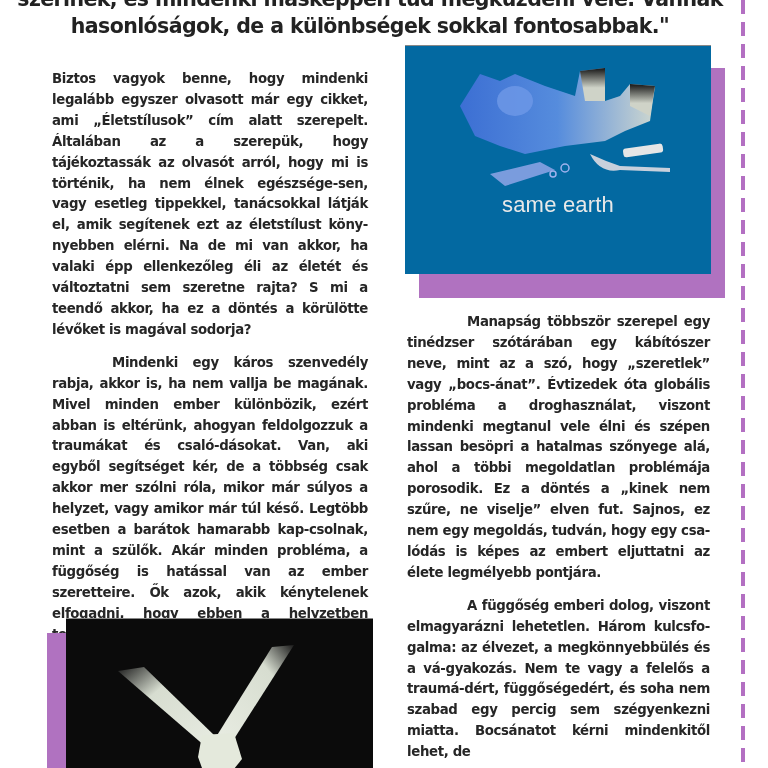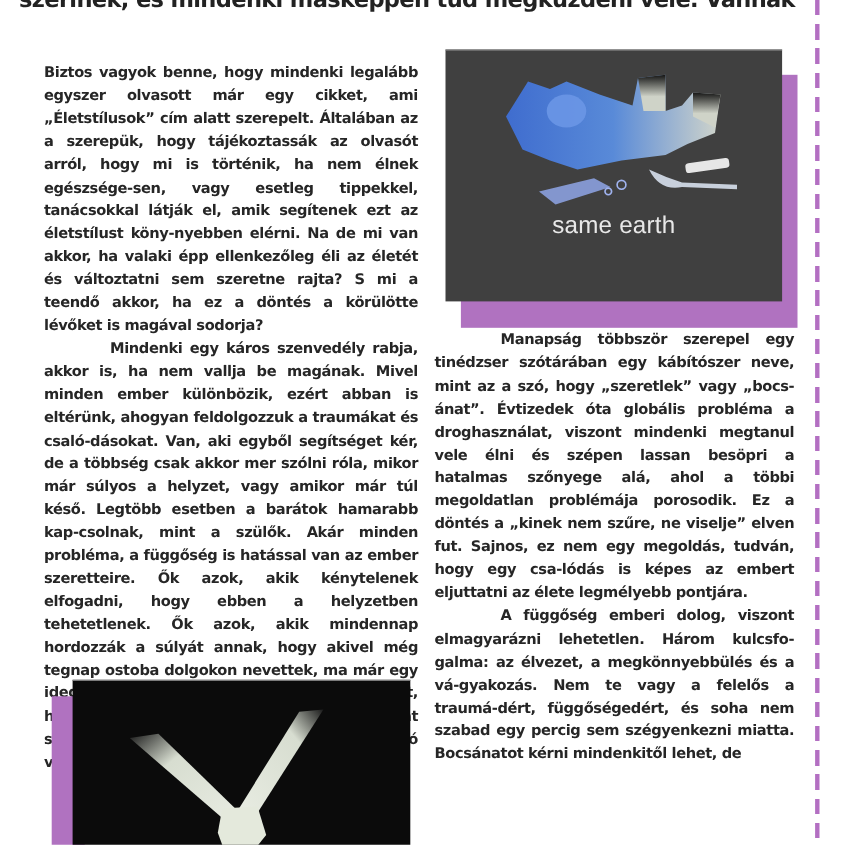--- a/index.html
+++ b/index.html
@@ -15,44 +15,45 @@
       color: #222;
     }
     .dash-rule {
       position: absolute; left: 741px; top: 0; width: 4px; height: 768px;
       background: repeating-linear-gradient(to bottom, #b36fc2 0px, #b36fc2 14px, transparent 14px, transparent 22px);
     }
     .col {
       position: absolute; font-weight: bold; font-size: 13.3px; line-height: 20.9px;
       text-align: justify; letter-spacing: -0.35px; color: #262626;
     }
-    .col p { margin: 0; }
+    .col p { margin: 12px; }
     .col p.indent-big { text-indent: 60px; }
     .col-left { left: 40px; top: 57px; width: 340px; }
     .col-right { left: 395px; top: 300px; width: 327px; }
     .purple-block-1 { position: absolute; left: 419px; top: 68px; width: 306px; height: 230px; background: #b072c0; }
     .photo-1 {
-      position: absolute; left: 405px; top: 45px; width: 306px; height: 228px; background: #404040;
+      position: absolute; left: 405px; top: 45px; width: 306px; height: 228px; background: #0369a1;
       overflow: hidden; border-top: 1px solid #888;
     }
     .purple-block-2 { position: absolute; left: 47px; top: 633px; width: 30px; height: 140px; background: #b072c0; }
     .photo-2 {
       position: absolute; left: 66px; top: 618px; width: 307px; height: 160px; background: #0b0b0b;
       overflow: hidden; border-top: 1px solid #888;
     }
     .caption {
       position: absolute; left: 0; width: 100%; top: 146px; text-align: center;
       color: #e8e8e8; font-family: "Liberation Sans", sans-serif; font-size: 22px; letter-spacing: 0.2px;
     }
   </style>
 </head>
 <body>
 
 <div class="quote">
   <div>szerinek, és mindenki másképpen tud megküzdeni vele. Vannak</div>
+  <div>hasonlóságok, de a különbségek sokkal fontosabbak."</div>
 </div>
 
 <div class="dash-rule"></div>
 
 <div class="purple-block-1"></div>
 <div class="photo-1" title="Inverted-color image of a person lying with drug paraphernalia">
   <svg width="306" height="228" viewBox="0 0 306 228">
     <defs>
       <linearGradient id="armg" x1="0" x2="1" y1="0" y2="0">
         <stop offset="0" stop-color="#3f6fd6"></stop>

